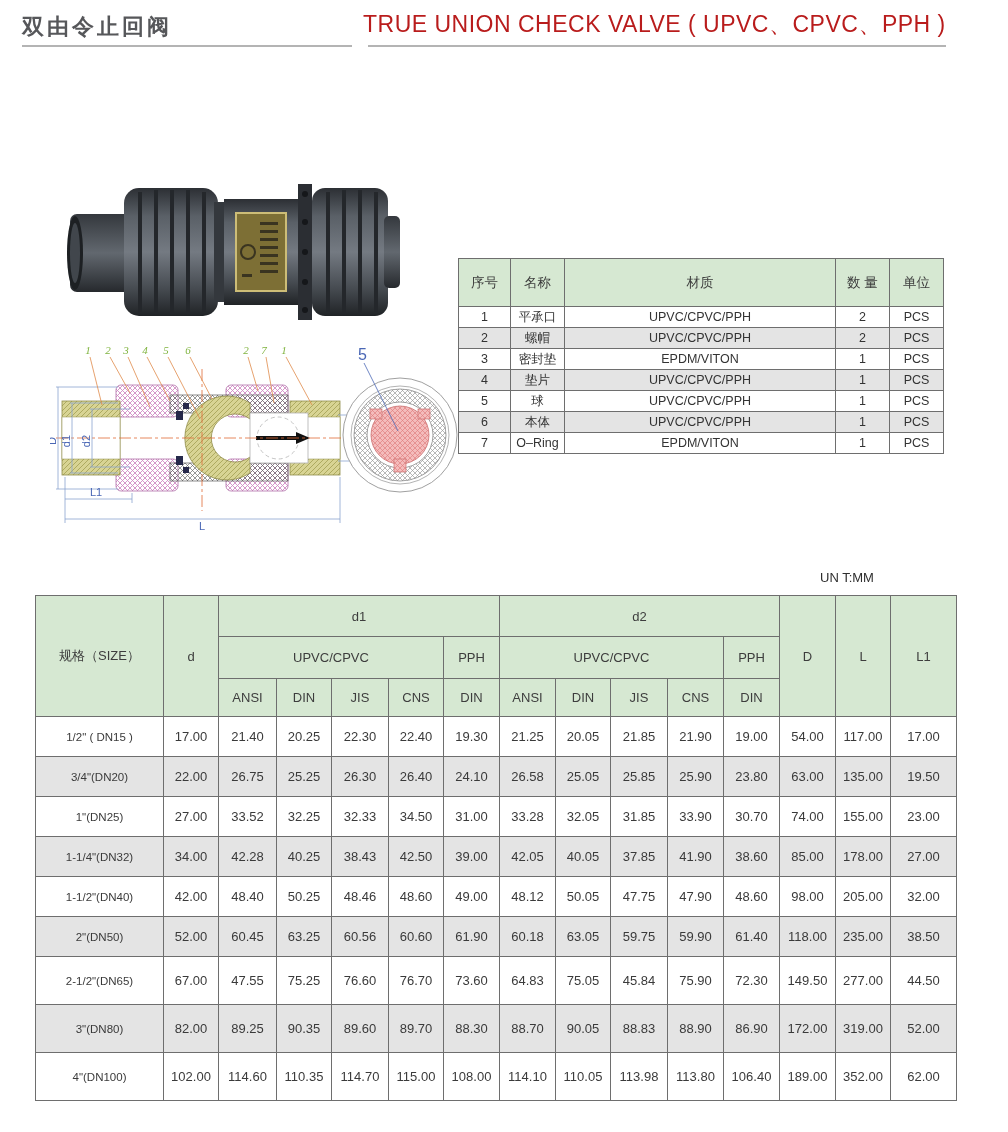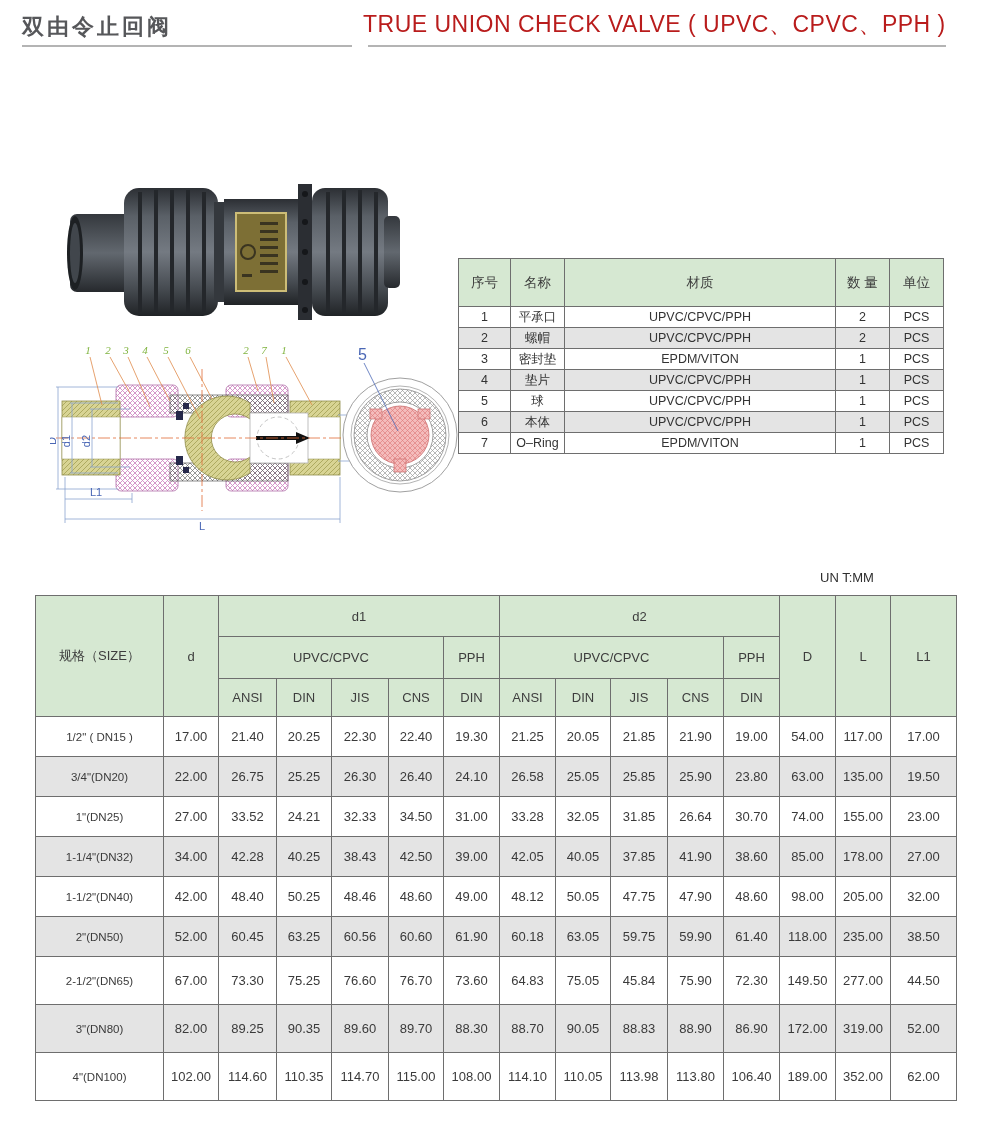--- a/index.html
+++ b/index.html
@@ -380,28 +380,28 @@
           <td>25.90</td>
           <td>23.80</td>
           <td>63.00</td>
           <td>135.00</td>
           <td>19.50</td>
         </tr>
         <tr class="">
           <td>1"(DN25)</td>
           <td>27.00</td>
           <td>33.52</td>
-          <td>24.21</td>
+          <td>32.25</td>
           <td>32.33</td>
           <td>34.50</td>
           <td>31.00</td>
           <td>33.28</td>
           <td>32.05</td>
           <td>31.85</td>
-          <td>26.64</td>
+          <td>33.90</td>
           <td>30.70</td>
           <td>74.00</td>
           <td>155.00</td>
           <td>23.00</td>
         </tr>
         <tr class="alt ">
           <td>1-1/4"(DN32)</td>
           <td>34.00</td>
           <td>42.28</td>
           <td>40.25</td>
@@ -447,21 +447,21 @@
           <td>59.75</td>
           <td>59.90</td>
           <td>61.40</td>
           <td>118.00</td>
           <td>235.00</td>
           <td>38.50</td>
         </tr>
         <tr class="tall">
           <td>2-1/2"(DN65)</td>
           <td>67.00</td>
-          <td>73.30</td>
+          <td>47.55</td>
           <td>75.25</td>
           <td>76.60</td>
           <td>76.70</td>
           <td>73.60</td>
           <td>64.83</td>
           <td>75.05</td>
           <td>45.84</td>
           <td>75.90</td>
           <td>72.30</td>
           <td>149.50</td>

